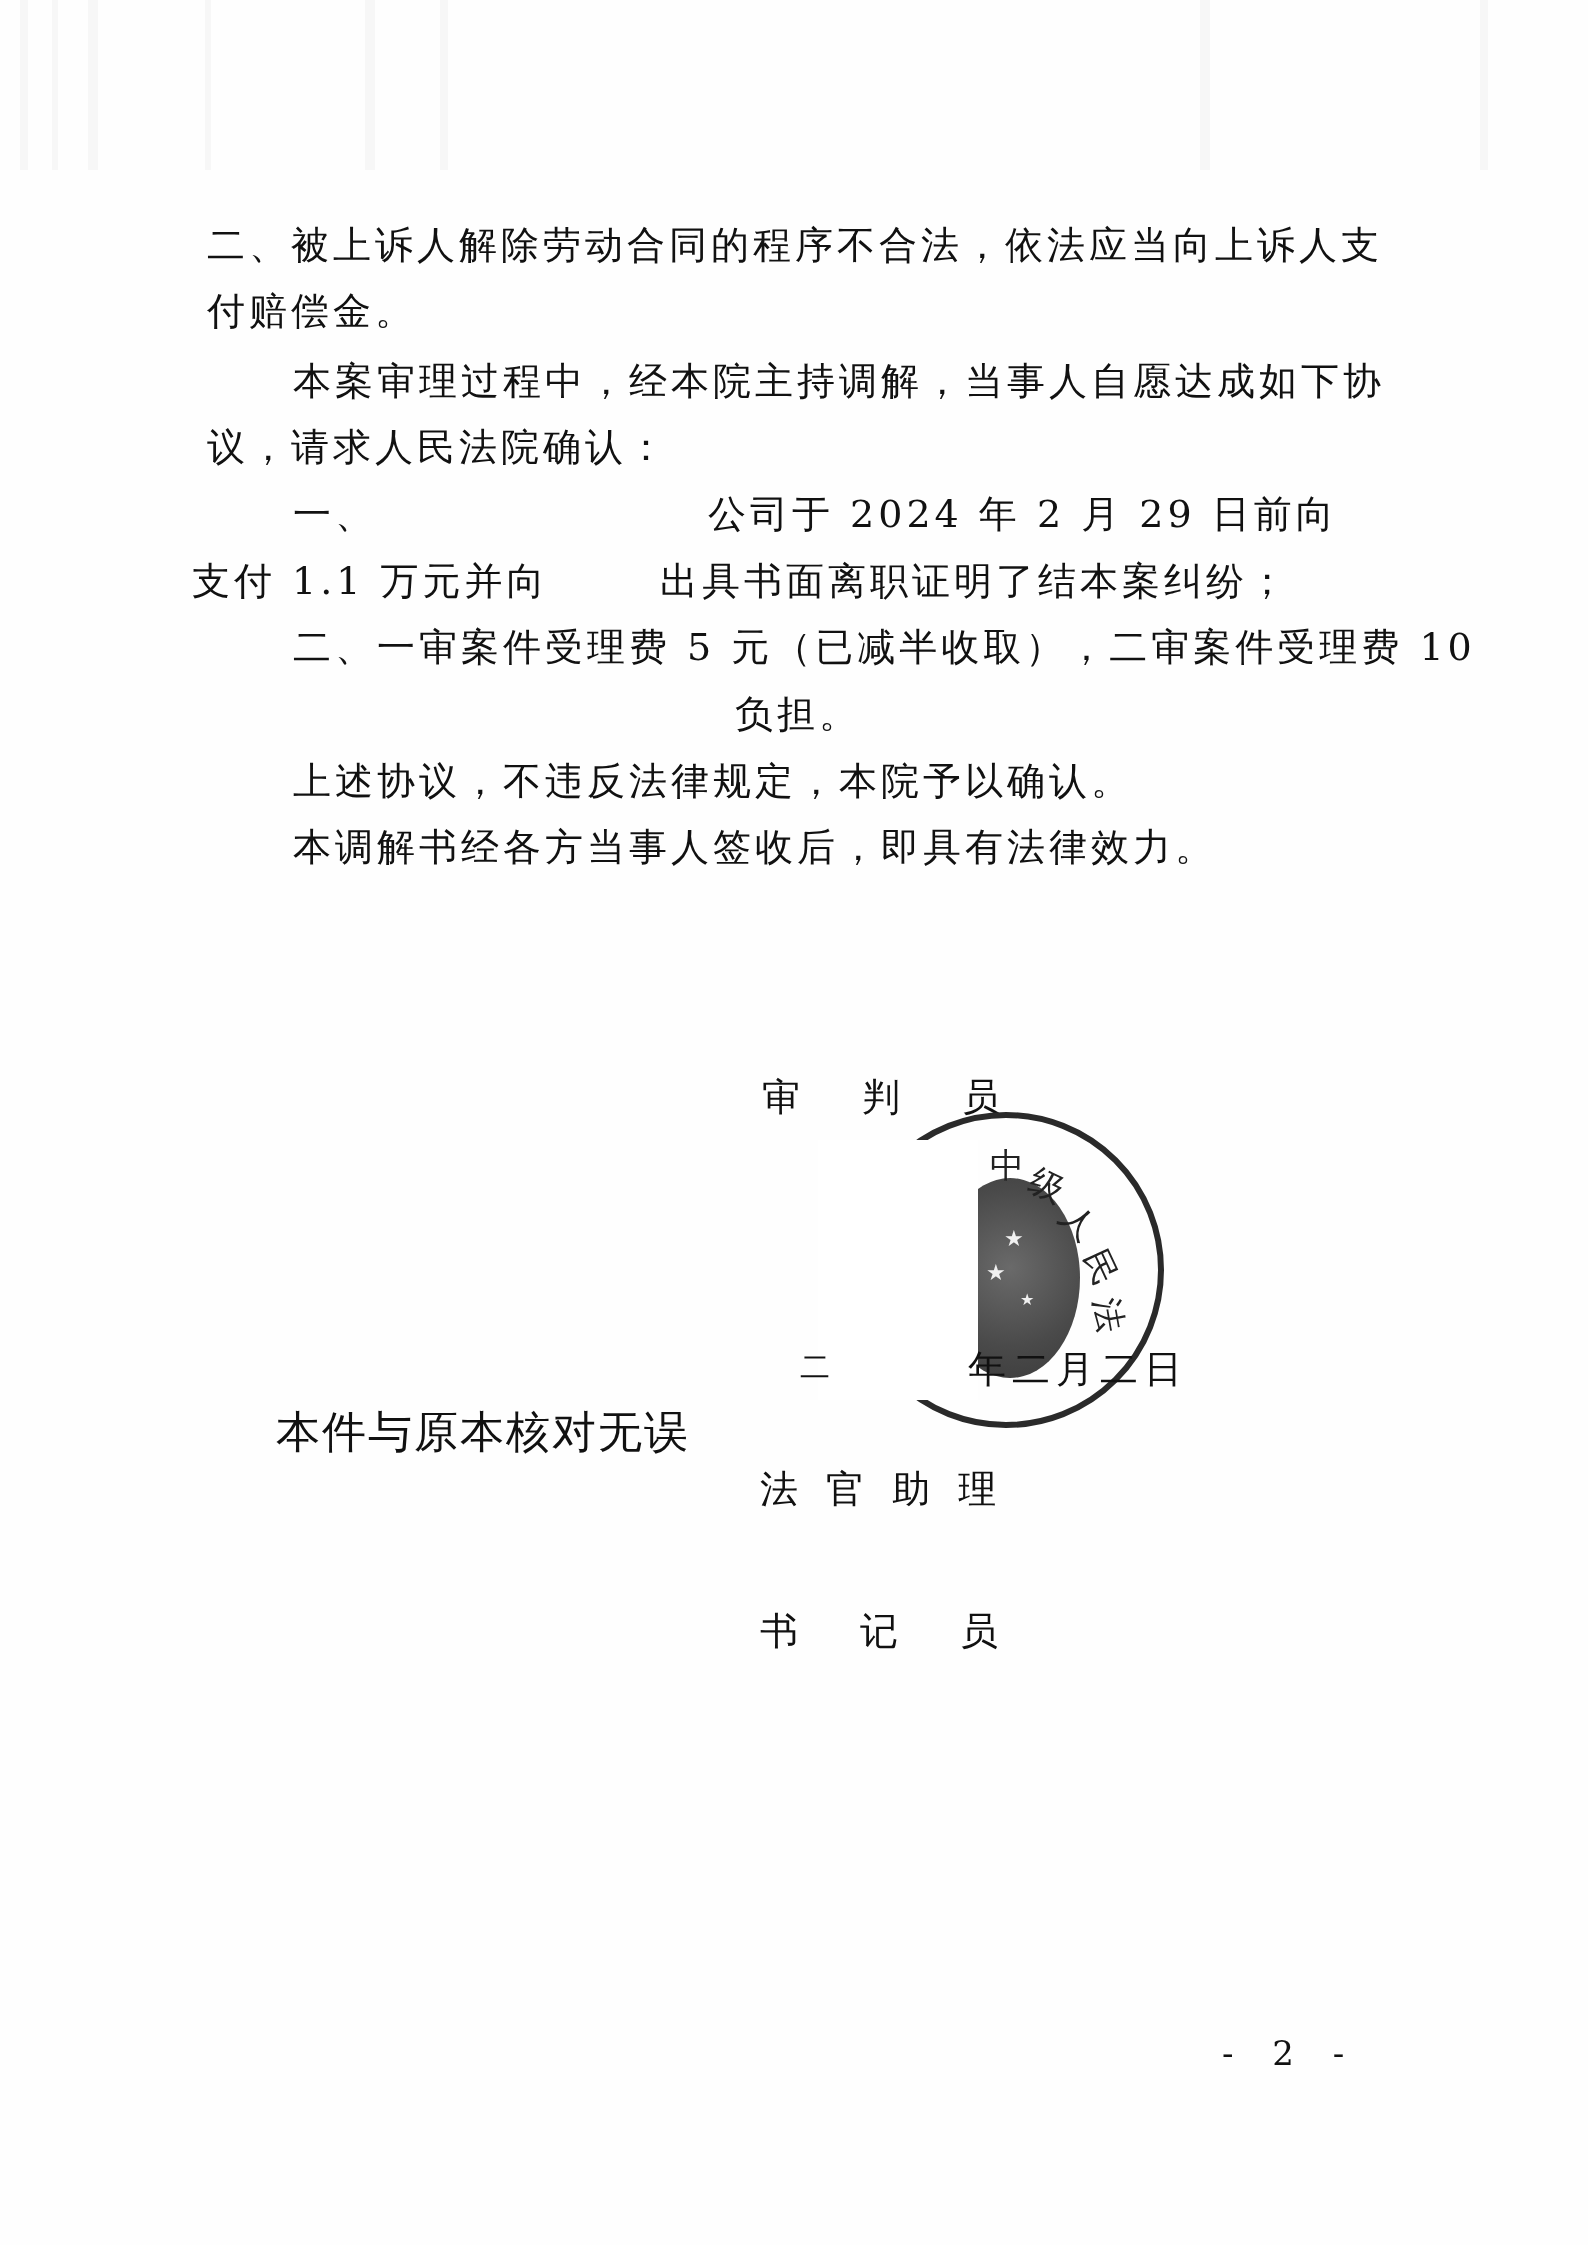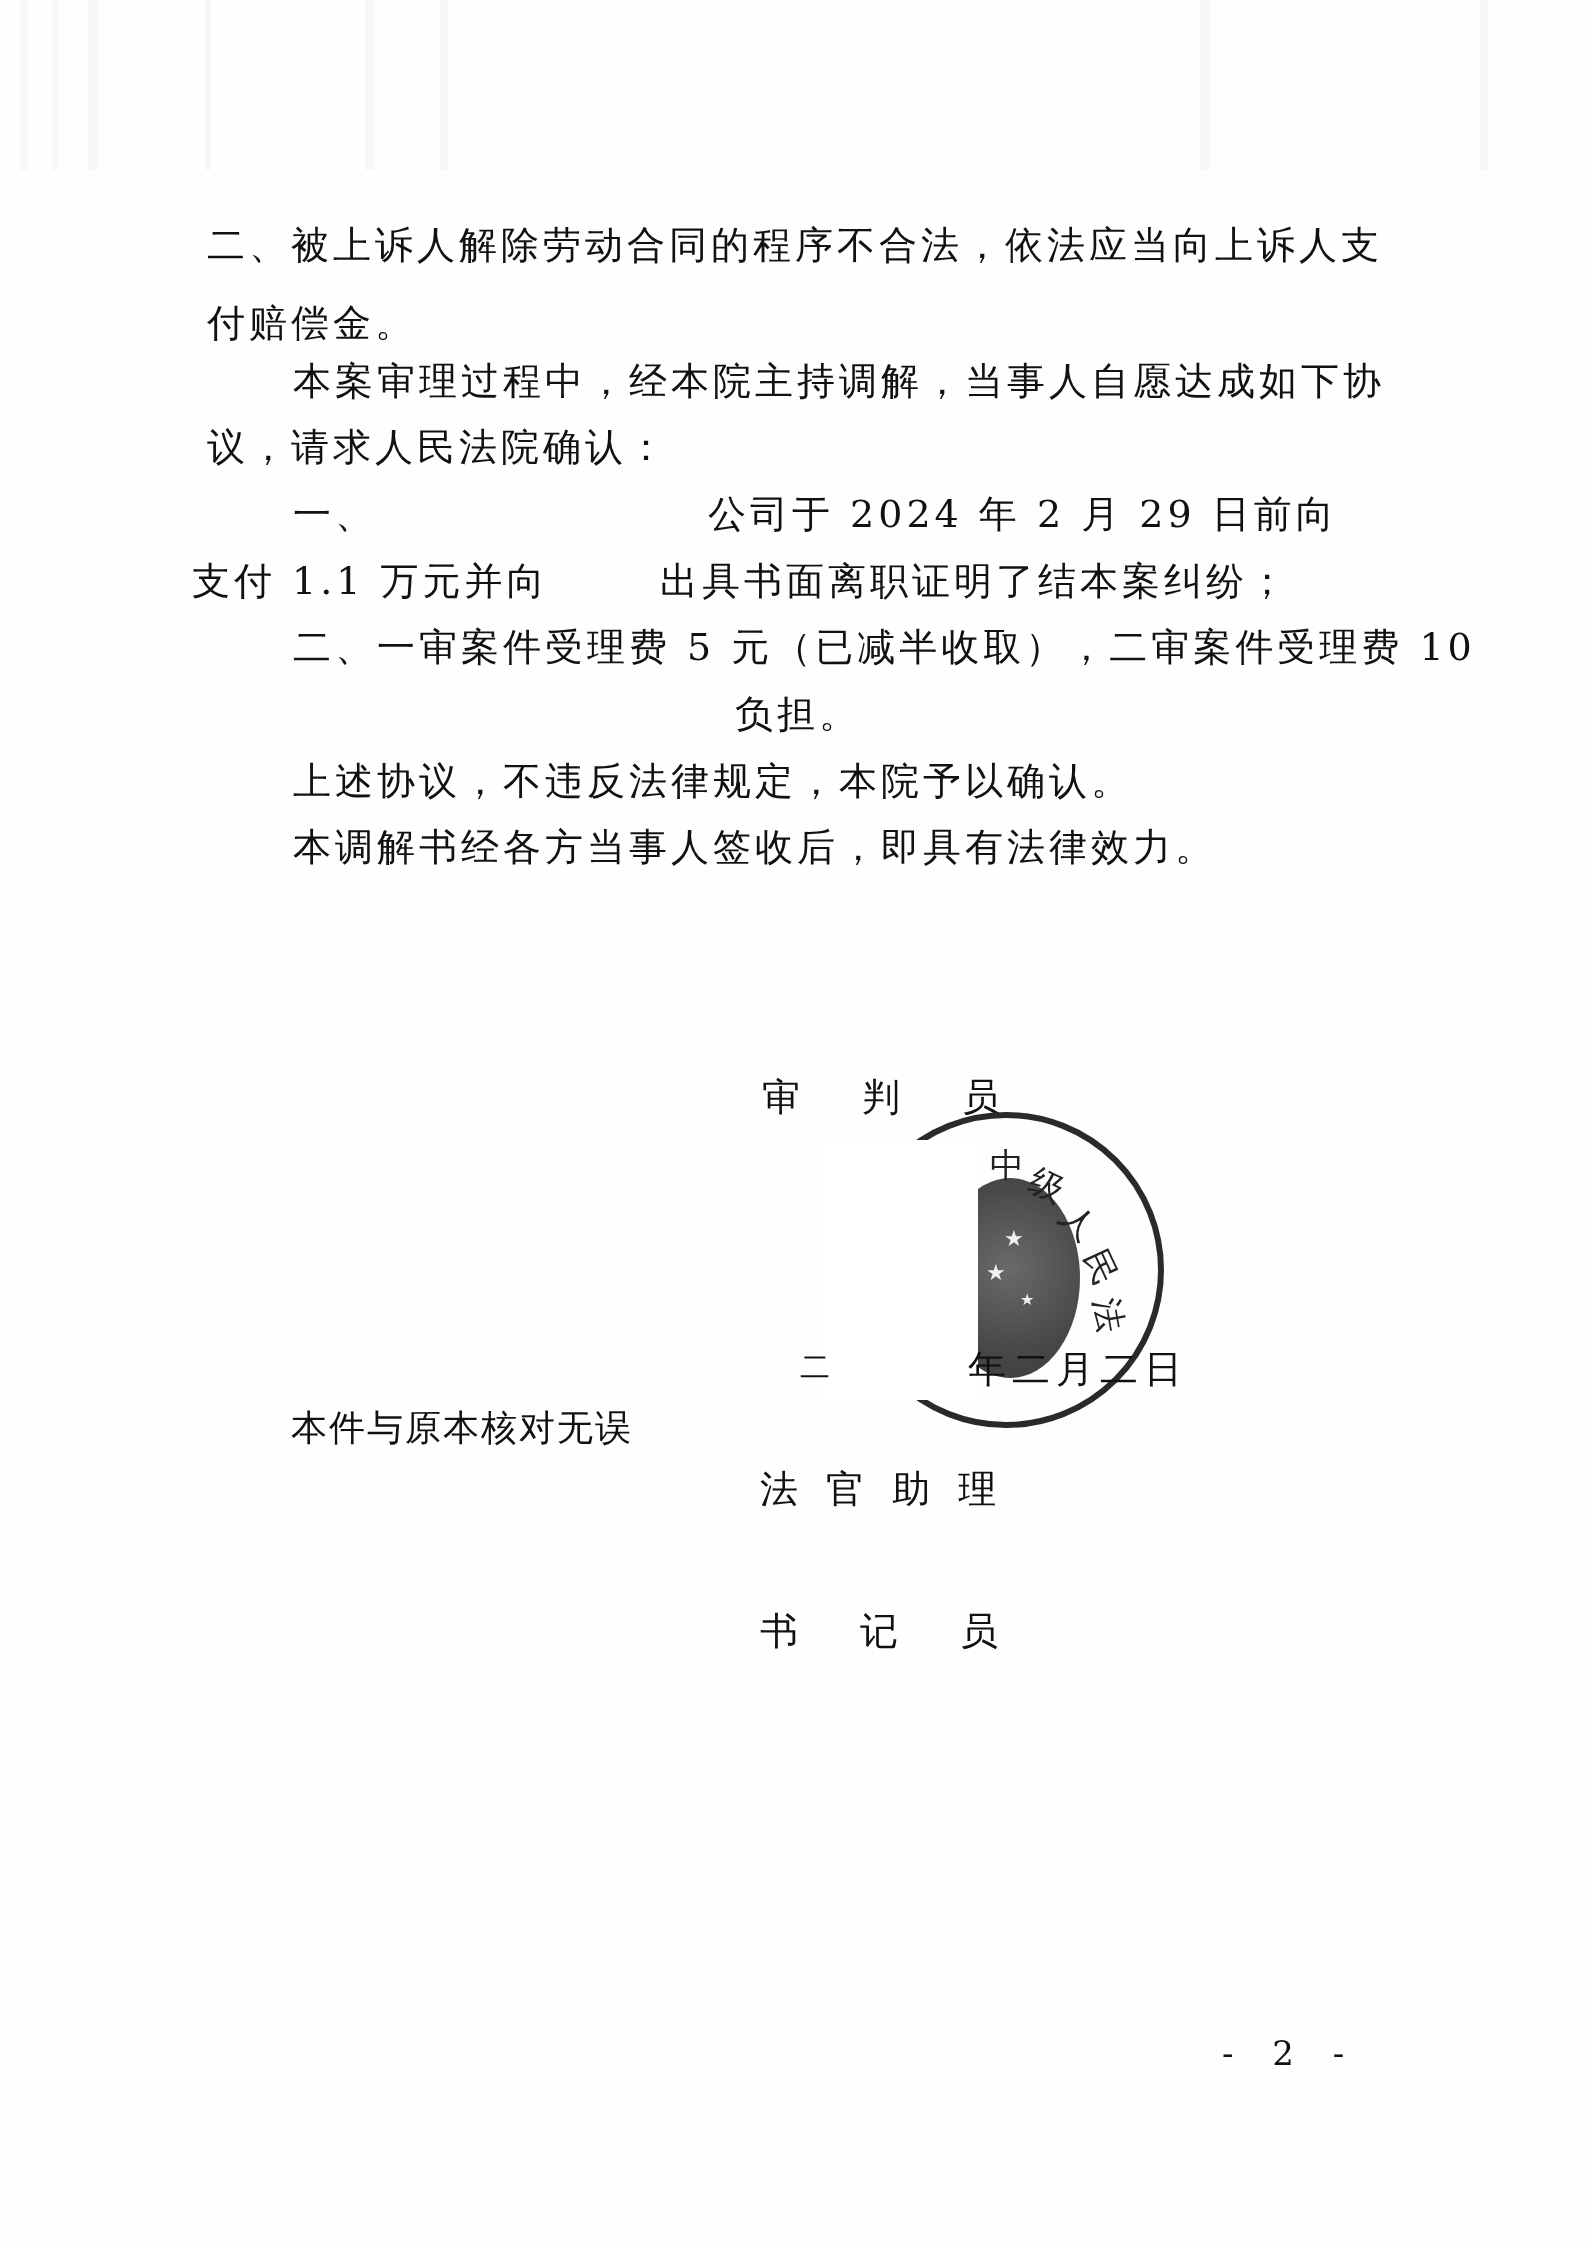--- a/index.html
+++ b/index.html
@@ -26,21 +26,21 @@
   <div class="streak" style="left:20px;width:8px;"></div>
   <div class="streak" style="left:52px;width:6px;"></div>
   <div class="streak" style="left:88px;width:10px;"></div>
   <div class="streak" style="left:205px;width:6px;"></div>
   <div class="streak" style="left:365px;width:10px;"></div>
   <div class="streak" style="left:440px;width:8px;"></div>
   <div class="streak" style="left:1200px;width:10px;"></div>
   <div class="streak" style="left:1480px;width:8px;"></div>
 
   <div class="line" style="left:207px;top:226px;">二、被上诉人解除劳动合同的程序不合法，依法应当向上诉人支</div>
-  <div class="line" style="left:207px;top:304px;">付赔偿金。</div>
+  <div class="line" style="left:207px;top:292px;">付赔偿金。</div>
   <div class="line" style="left:207px;top:428px;">议，请求人民法院确认：</div>
   <div class="line" style="left:293px;top:362px;">本案审理过程中，经本院主持调解，当事人自愿达成如下协</div>
 
   <div class="line" style="left:293px;top:495px;">一、</div>
   <div class="line" style="left:708px;top:495px;">公司于 2024 年 2 月 29 日前向</div>
 
   <div class="line" style="left:192px;top:562px;">支付 1.1 万元并向</div>
   <div class="line" style="left:660px;top:562px;">出具书面离职证明了结本案纠纷；</div>
 
   <div class="line" style="left:293px;top:628px;">二、一审案件受理费 5 元（已减半收取），二审案件受理费 10</div>
@@ -61,19 +61,19 @@
   <span class="seal-text" style="left:1030px;top:1168px;transform:rotate(25deg);">级</span>
   <span class="seal-text" style="left:1062px;top:1205px;transform:rotate(45deg);">人</span>
   <span class="seal-text" style="left:1084px;top:1250px;transform:rotate(65deg);">民</span>
   <span class="seal-text" style="left:1092px;top:1298px;transform:rotate(80deg);">法</span>
 
   <div class="redact" style="left:818px;top:1140px;width:160px;height:260px;"></div>
 
   <div class="sig" style="left:800px;top:1352px;font-size:30px;">二</div>
   <div class="sig" style="left:968px;top:1350px;letter-spacing:6px;">年二月二日</div>
 
-  <div class="sig" style="left:291px;top:1410px;font-size:36px;letter-spacing:2px;">本件与原本核对无误</div>
+  <div class="sig" style="left:276px;top:1410px;font-size:44px;letter-spacing:2px;">本件与原本核对无误</div>
 
   <div class="sig" style="left:760px;top:1470px;letter-spacing:8px;">法 官 助 理</div>
   <div class="sig" style="left:760px;top:1612px;letter-spacing:12px;">书　记　员</div>
 
   <div class="pageno">- 2 -</div>
 </div>
 
 </body></html>

